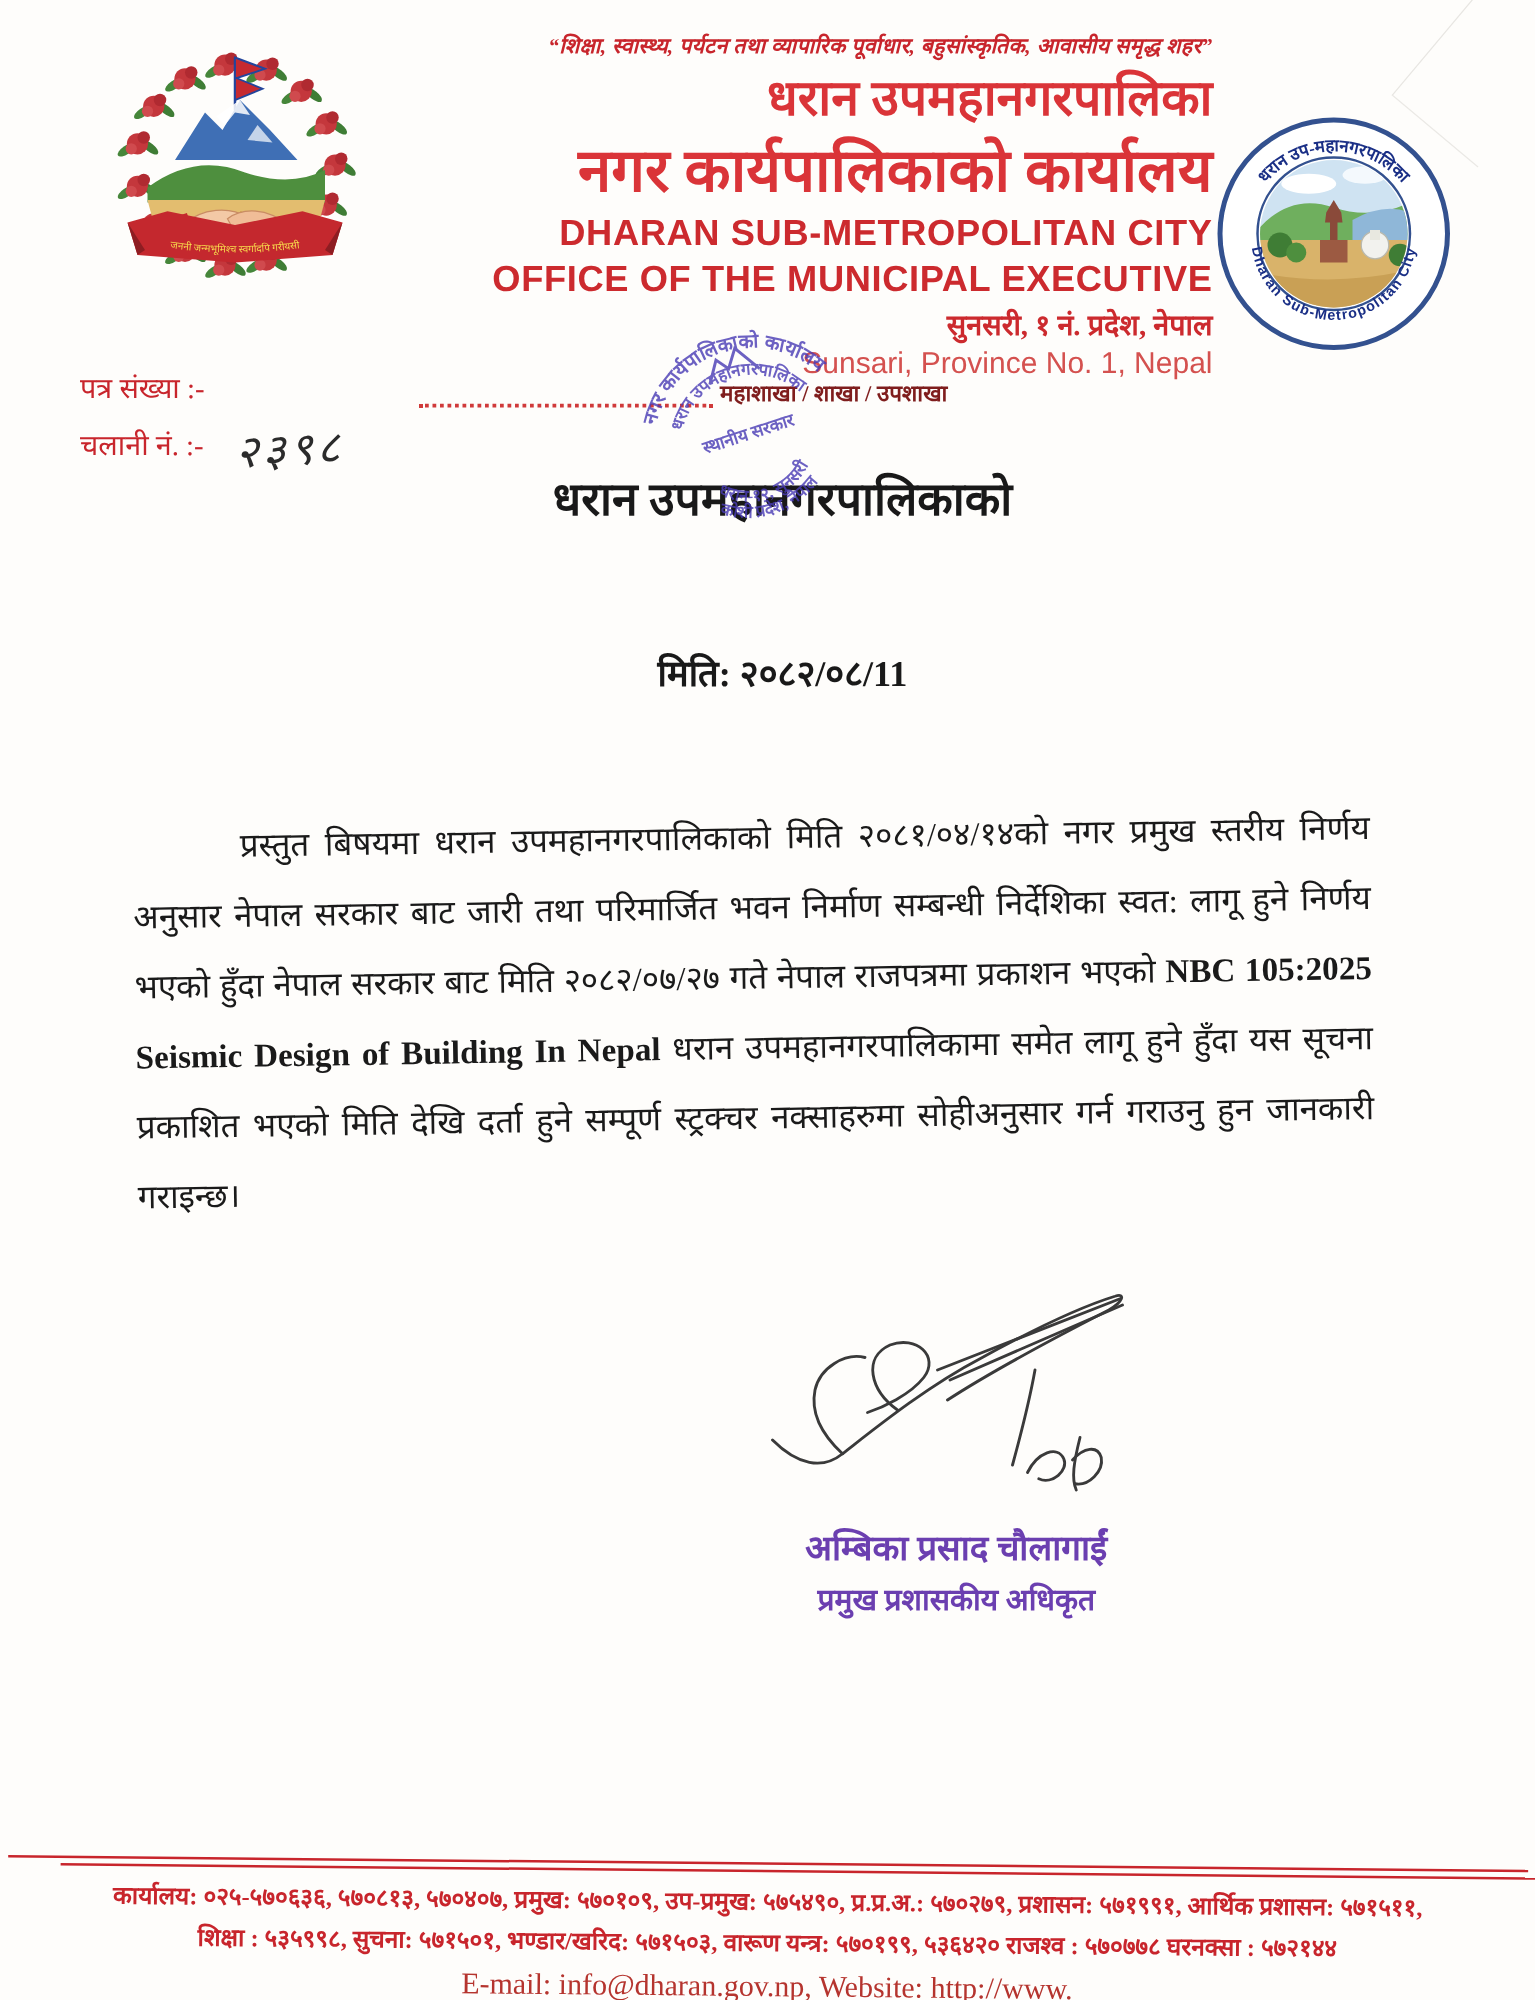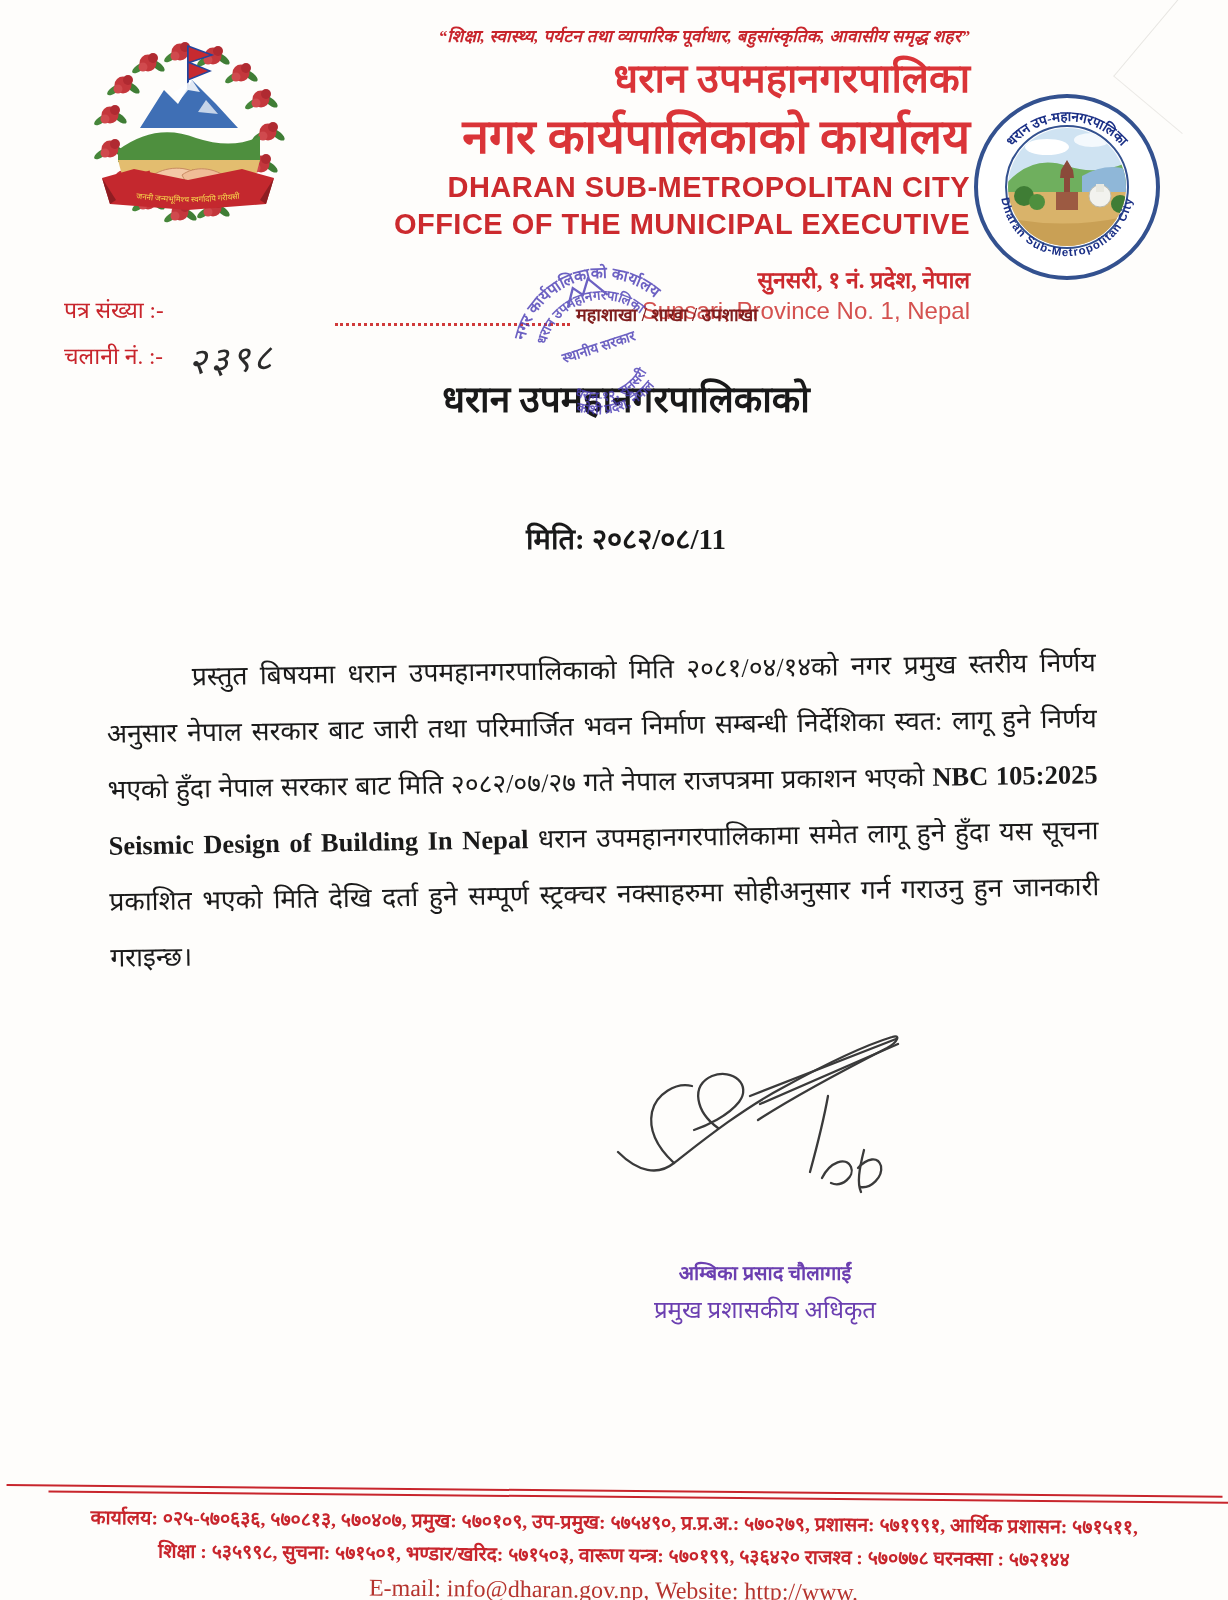--- a/index.html
+++ b/index.html
@@ -13,21 +13,21 @@
   .emblem { position:absolute; left:88px; top:30px; width:200px; height:205px; }
   .seal   { position:absolute; left:972px; top:92px; width:190px; height:190px; }
   .head-center { position:absolute; left:250px; top:24px; width:720px; text-align:right; }
   .motto { font-size:17px; font-weight:bold; font-style:italic; color:#c8252c; letter-spacing:.3px; }
   .title-np-1 { font-size:40px; font-weight:bold; color:#da3438; margin-top:2px; }
   .title-np-2 { font-size:48px; font-weight:bold; color:#da3438; margin-top:-2px; }
   .title-en-1, .title-en-2 {
     font-family:"Liberation Sans", sans-serif; font-weight:bold;
     font-size:29px; color:#cc2a2e; letter-spacing:.5px; margin-top:4px;
   }
-  .addr-np { font-size:23px; font-weight:bold; color:#cc2a2e; margin-top:22px; }
+  .addr-np { font-size:23px; font-weight:bold; color:#cc2a2e; margin-top:2px; }
   .addr-en { font-family:"Liberation Sans", sans-serif; font-size:24px; color:#d4514f; margin-top:2px; }
   
   .refs { position:absolute; left:64px; top:288px; color:#c8252c; font-size:23px; line-height:46px; }
   .dispatch-val {
     position:absolute; left:188px; top:334px; color:#2b2b2b;
     font-size:36px; font-style:italic; letter-spacing:3px; transform:rotate(-3deg);
     font-family:"DejaVu Serif", serif;
   }
   
   .stamp { position:absolute; left:492px; top:242px; width:215px; height:215px; z-index:5; opacity:.92; }
@@ -42,22 +42,22 @@
   
   .body-par {
     position:absolute; left:108px; top:642px; width:990px;
     font-size:26.5px; line-height:56px; text-align:justify; text-indent:86px;
     color:#1a1a1a; transform:rotate(-0.9deg);
   }
   .body-par b { font-family:"Liberation Serif", serif; }
   
   .sig-scribble { position:absolute; left:600px; top:1000px; width:330px; height:210px; }
   .sig-block { position:absolute; left:580px; top:1218px; width:370px; text-align:center; color:#6b3fb0; }
-  .sig-name  { font-size:20px; font-weight:bold;margin-top:41px; }
-  .sig-title { font-size:24px; font-weight:normal; margin-top:6px; }
+  .sig-name  { font-size:28px; font-weight:bold; }
+  .sig-title { font-size:24px; font-weight:bold; margin-top:6px; }
   
   .footer { position:absolute; left:0; top:1484px; width:1228px; transform:rotate(0.55deg); transform-origin:left center; color:#c8252c; }
   .rule1 { height:2px; background:#c8252c; margin:0 6px 4px 6px; }
   .rule2 { height:2px; background:#c8252c; margin:0 0 8px 48px; }
   .f-line { text-align:center; font-size:19.5px; font-weight:bold; line-height:33px; white-space:nowrap; }
   .f-email { font-family:"Liberation Serif", serif; font-weight:normal; font-size:24px; color:#b5342e; margin-top:2px; }
   
   .fold-mark { position:absolute; left:1138px; top:8px; width:90px; height:110px;
     border-left:1px solid #e2e0dc; border-bottom:1px solid #e6e4e0; transform:rotate(40deg); opacity:.8; }
 </style>

